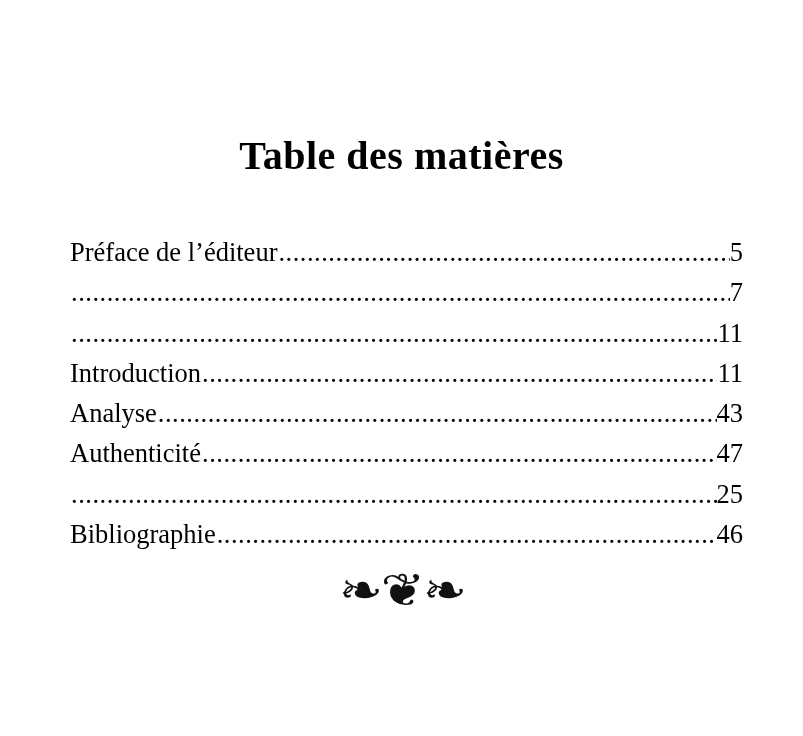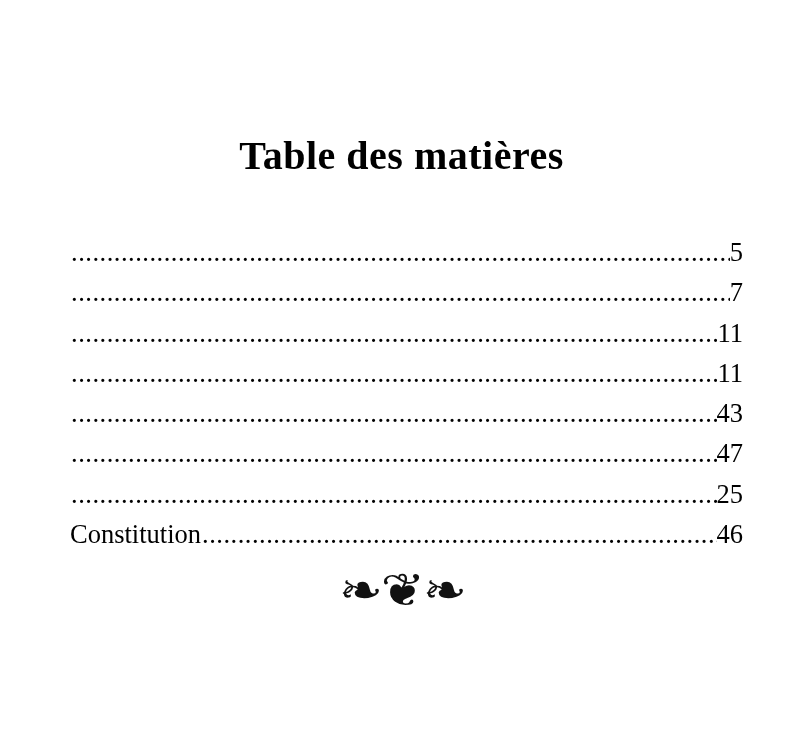--- a/index.html
+++ b/index.html
@@ -80,56 +80,60 @@
 </head>
 <body>
 
 <div class="page">
 
   <h1 class="page-title">Table des matières</h1>
 
   <ul class="toc">
 
     <li class="toc-entry">
+      <span class="entry-title">Préface de l’éditeur</span>
       <span class="dots">................................................................................................................................</span>
       <span class="entry-page">5</span>
     </li>
 
     <li class="toc-entry">
       <span class="dots">................................................................................................................................</span>
       <span class="entry-page">7</span>
     </li>
 
     <li class="toc-entry">
       <span class="dots">................................................................................................................................</span>
       <span class="entry-page">11</span>
     </li>
 
     <li class="toc-entry">
+      <span class="entry-title">Introduction</span>
       <span class="dots">................................................................................................................................</span>
       <span class="entry-page">11</span>
     </li>
 
     <li class="toc-entry">
+      <span class="entry-title">Analyse</span>
       <span class="dots">................................................................................................................................</span>
       <span class="entry-page">43</span>
     </li>
 
     <li class="toc-entry">
+      <span class="entry-title">Authenticité</span>
       <span class="dots">................................................................................................................................</span>
       <span class="entry-page">47</span>
     </li>
 
     <li class="toc-entry">
       <span class="dots">................................................................................................................................</span>
       <span class="entry-page">25</span>
     </li>
 
     <li class="toc-entry">
-      <span class="entry-title">Constitution</span>
+      <span class="entry-title">Bibliographie</span>
       <span class="dots">................................................................................................................................</span>
       <span class="entry-page">46</span>
     </li>
 
   </ul>
 
   <div class="ornament">
     <span class="orn-glyph">❧❦❧</span>
   </div>
 

